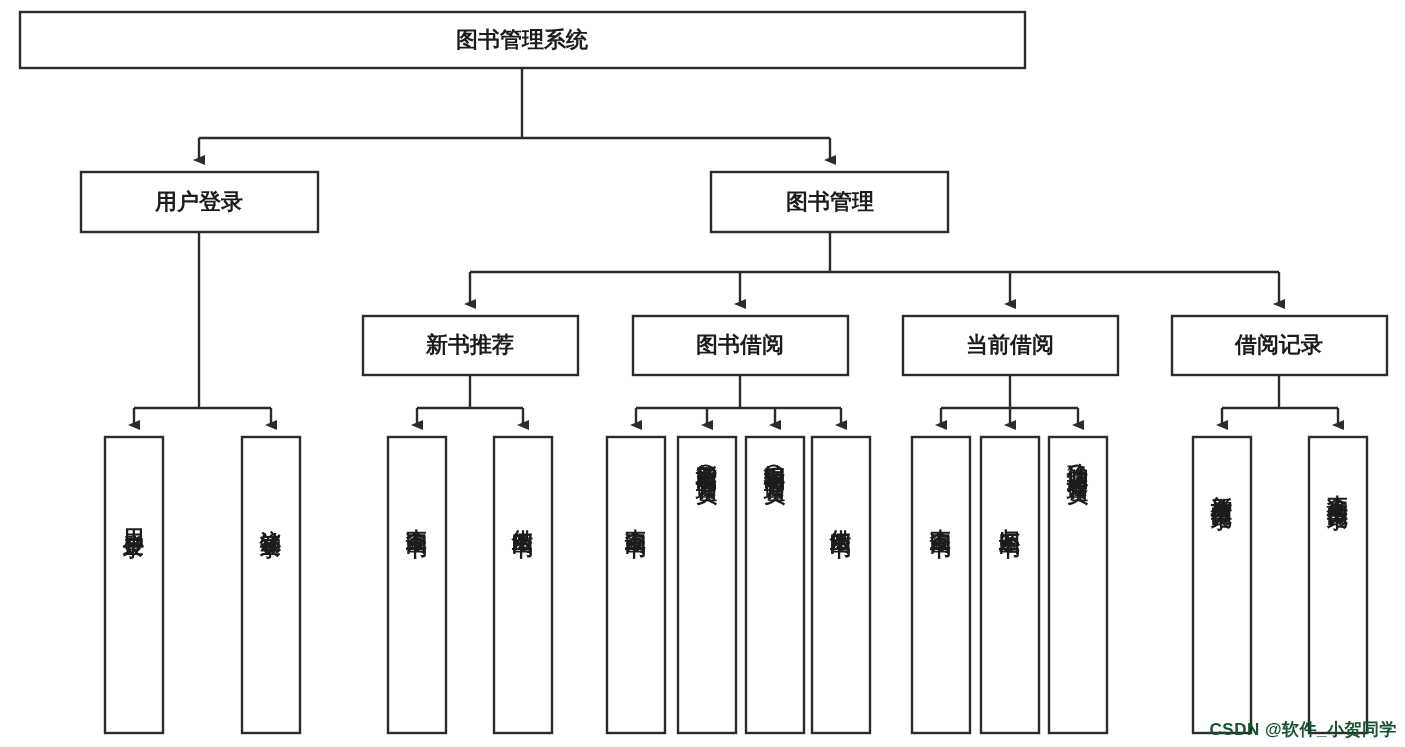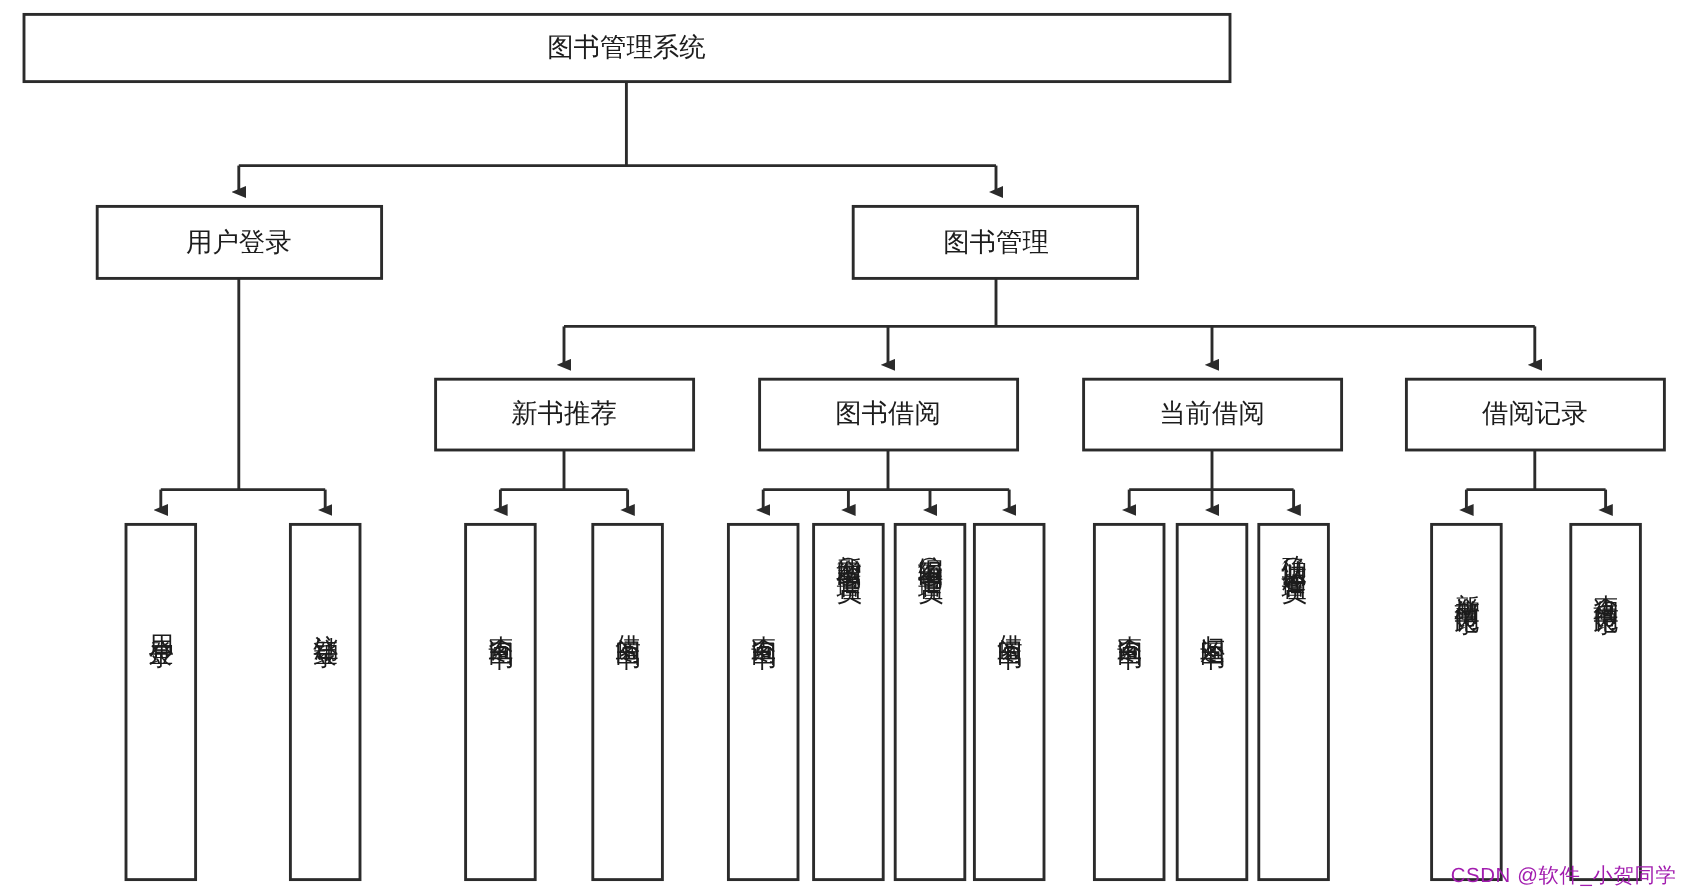--- a/index.html
+++ b/index.html
@@ -11,20 +11,21 @@
     width: 1405px;
     height: 747px;
     font-family: "Liberation Sans", "DejaVu Sans", sans-serif;
     overflow: hidden;
   }
   #diagram-root {
     position: relative;
     width: 1405px;
     height: 747px;
     background: #ffffff;
+    font-weight: bold;
   }
   svg#tree-svg {
     position: absolute;
     left: 0;
     top: 0;
     width: 1405px;
     height: 747px;
     display: block;
   }
   .node-rect {
@@ -57,21 +58,21 @@
   .arrow-head {
     fill: #2b2b2b;
     stroke: none;
   }
   .watermark {
     position: absolute;
     right: 8px;
     bottom: 6px;
     font-family: "Liberation Sans", "DejaVu Sans", sans-serif;
     font-size: 17px;
-    color: #a21caf;
+    color: #14532d;
     white-space: nowrap;
     letter-spacing: 0.5px;
     user-select: none;
   }
 </style>
 </head>
 <body>
 
 <div id="diagram-root">
 

